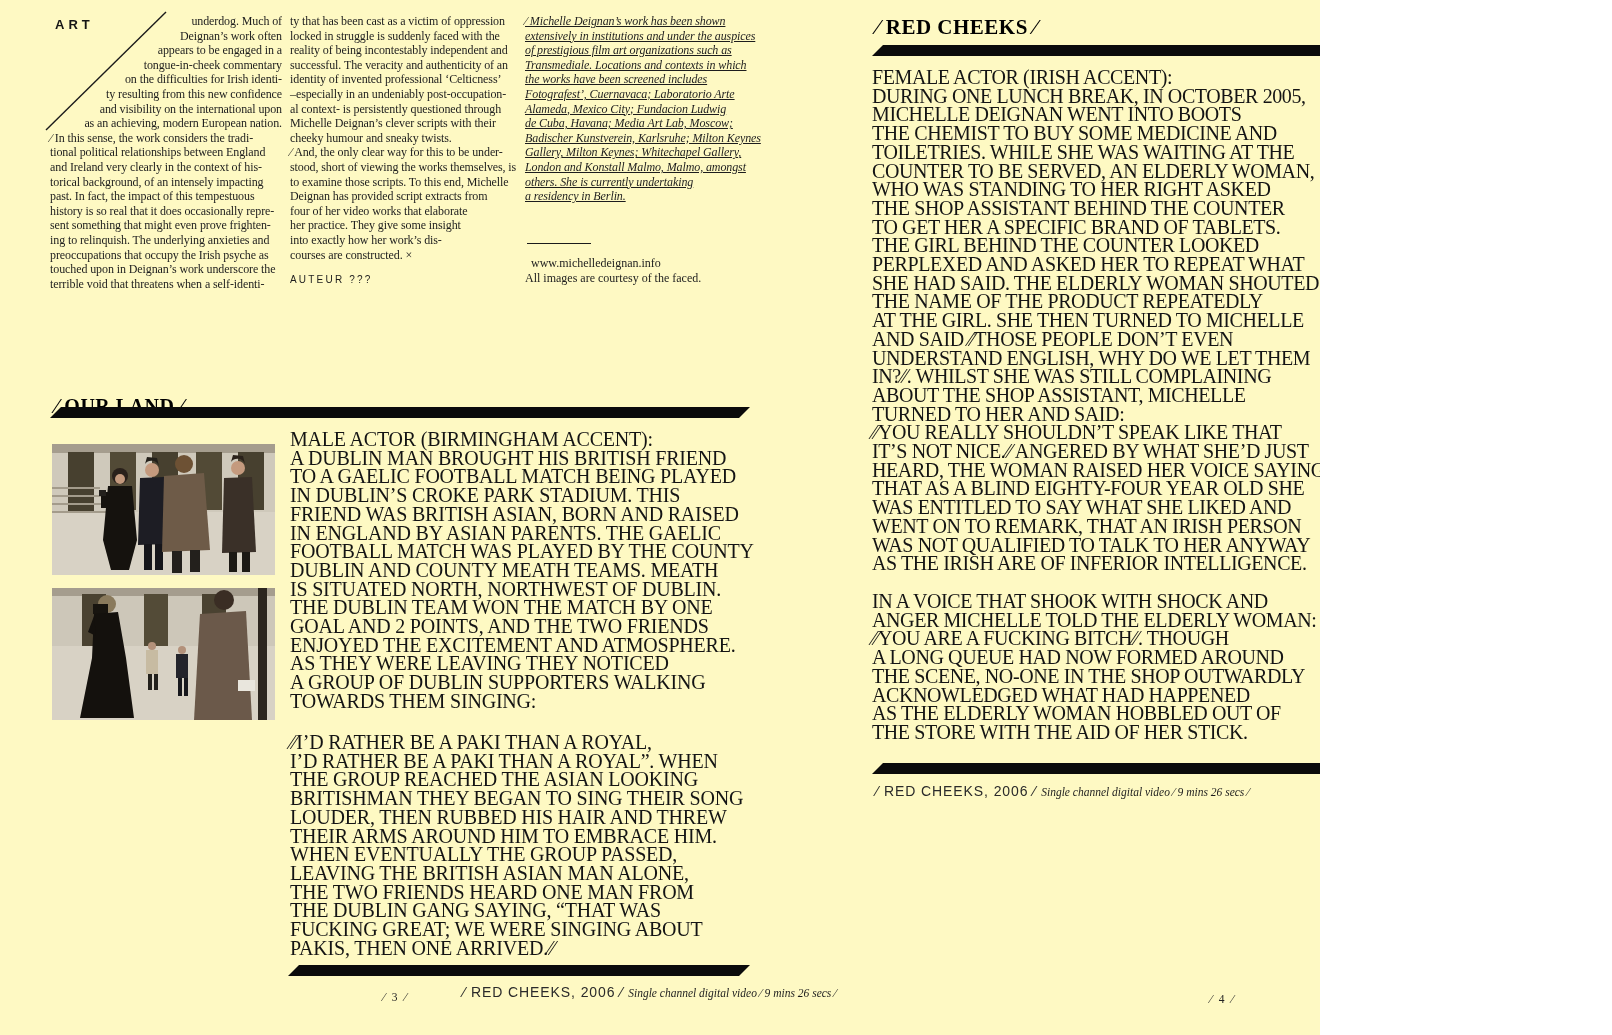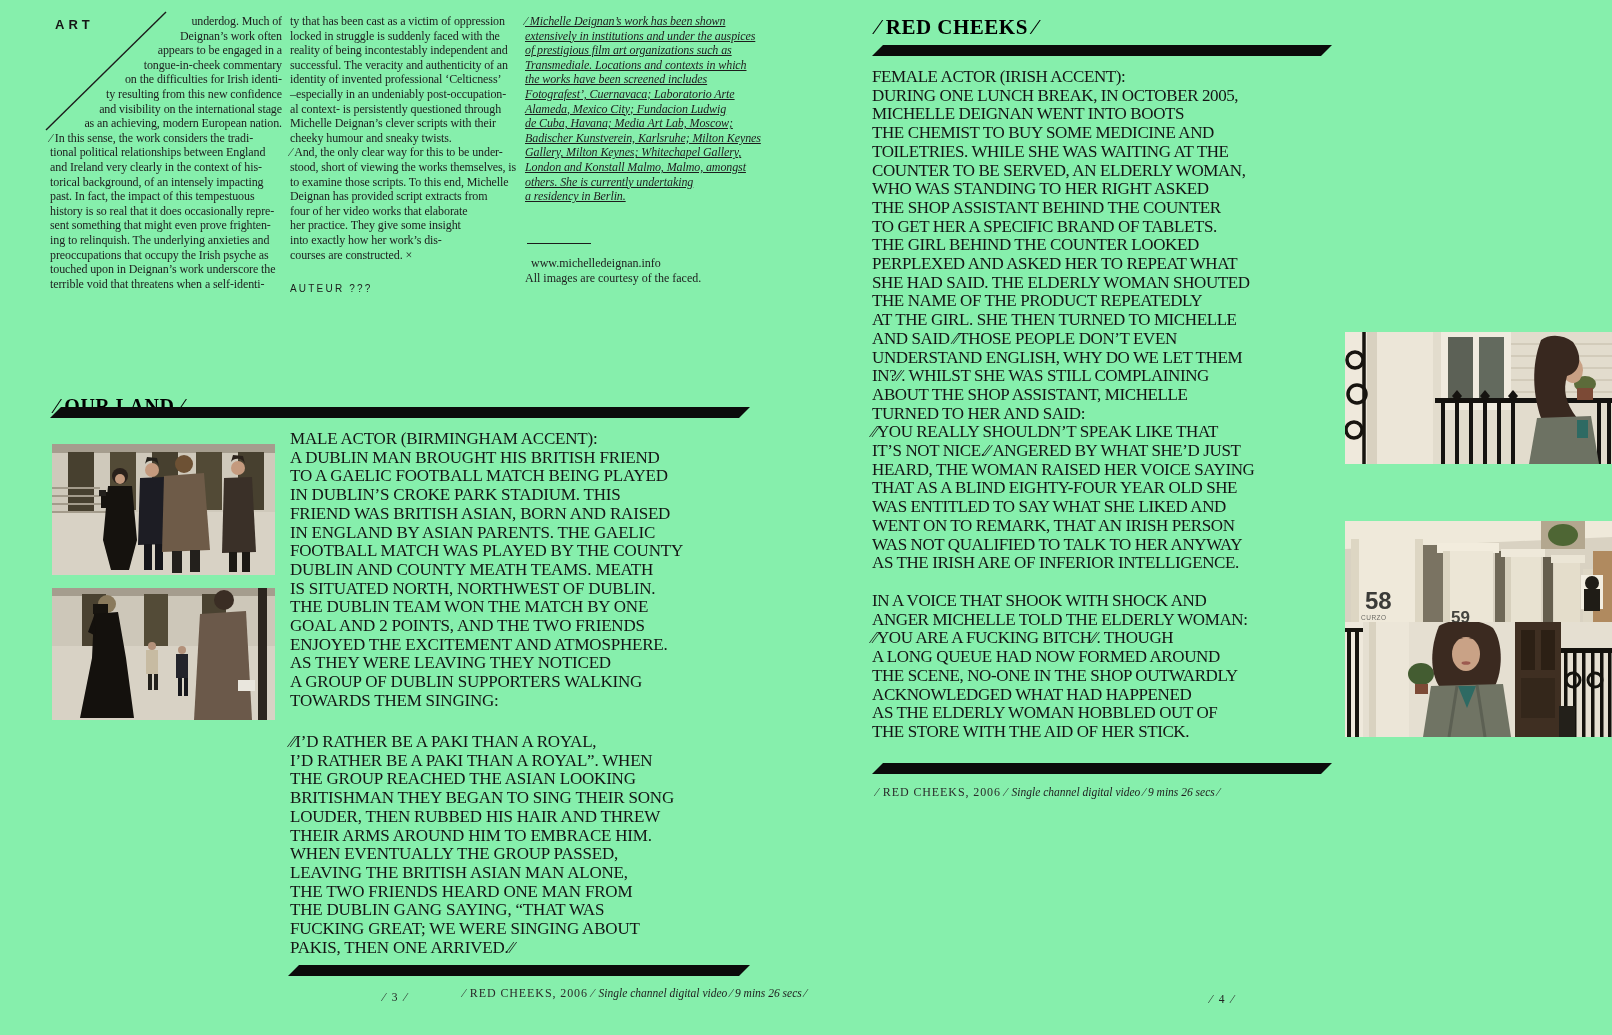--- a/index.html
+++ b/index.html
@@ -1,28 +1,28 @@
 <!DOCTYPE html>
 <html><head>
 <meta charset="utf-8">
 <style>
   html,body{margin:0;padding:0;background:#ffffff;}
-  #spread{position:relative;width:1612px;height:1035px;background:#86efac;overflow:hidden;
+  #spread{position:relative;width:1320px;height:1035px;background:#fef9c3;overflow:hidden;
           font-family:"Liberation Serif","DejaVu Serif",serif;color:#1b1b1b;}
   .abs{position:absolute;}
   .sans{font-family:"Liberation Sans","DejaVu Sans",sans-serif;}
   .kicker{font-size:13px;font-weight:700;letter-spacing:4px;color:#151515;}
   .body-col{font-size:12px;line-height:14.6px;letter-spacing:-0.1px;white-space:pre;color:#1d1d1d;}
   .ragged-right{text-align:right;}
   .italic{font-style:italic;text-decoration:underline;}
-  .script{font-size:17px;line-height:18.7px;letter-spacing:-0.2px;white-space:pre;color:#141414;}
+  .script{font-size:20px;line-height:18.7px;letter-spacing:-0.2px;white-space:pre;color:#141414;}
   .heading{font-weight:700;font-size:20px;letter-spacing:0.5px;color:#000;white-space:pre;}
   .bar{background:#0b0b0b;height:11px;clip-path:polygon(11px 0,100% 0,calc(100% - 11px) 100%,0 100%);}
   .rule{height:1px;background:#1b1b1b;}
-  .cap-label{font-family:Liberation Serif, serif;font-size:12px;letter-spacing:0.9px;color:#2a2a2a;}
+  .cap-label{font-family:Liberation Sans, sans-serif;font-size:14px;letter-spacing:0.9px;color:#2a2a2a;}
   .cap-detail{font-style:italic;font-size:11.5px;color:#1d1d1d;}
   .pagenum{font-size:11.5px;letter-spacing:2px;color:#222;}
   .auteur{font-family:"Liberation Sans","DejaVu Sans",sans-serif;font-size:10px;letter-spacing:2.2px;color:#1d1d1d;}
   .meta{font-size:12px;line-height:15px;color:#1d1d1d;white-space:pre;}
   .photo{overflow:hidden;background:#cfc9bb;}
   .photo svg{display:block;}
 </style>
 </head>
 <body>
 
@@ -34,21 +34,21 @@
     <line x1="6" y1="122" x2="126" y2="4" stroke="#1b1b1b" stroke-width="1.4"></line>
   </svg>
 
   <div class="abs" style="left:50px;top:14px;width:232px;">
     <div class="body-col ragged-right">underdog. Much of
 Deignan’s work often
 appears to be engaged in a
 tongue-in-cheek commentary
 on the difficulties for Irish identi-
 ty resulting from this new confidence
-and visibility on the international stage
+and visibility on the international upon
 as an achieving, modern European nation.</div>
     <div class="body-col">⁄ In this sense, the work considers the tradi-
 tional political relationships between England
 and Ireland very clearly in the context of his-
 torical background, of an intensely impacting
 past. In fact, the impact of this tempestuous
 history is so real that it does occasionally repre-
 sent something that might even prove frighten-
 ing to relinquish. The underlying anxieties and
 preoccupations that occupy the Irish psyche as
@@ -67,21 +67,21 @@
 Michelle Deignan’s clever scripts with their
 cheeky humour and sneaky twists.
 ⁄ And, the only clear way for this to be under-
 stood, short of viewing the works themselves, is
 to examine those scripts. To this end, Michelle
 Deignan has provided script extracts from
 four of her video works that elaborate
 her practice. They give some insight
 into exactly how her work’s dis-
 courses are constructed. ×</div>
-    <div class="auteur" style="margin-top:21px;">AUTEUR ???</div>
+    <div class="auteur" style="margin-top:12px;">AUTEUR ???</div>
   </div>
 
   <div class="abs" style="left:525px;top:14px;width:248px;">
     <div class="body-col italic">⁄ Michelle Deignan’s work has been shown
 extensively in institutions and under the auspices
 of prestigious film art organizations such as
 Transmediale. Locations and contexts in which
 the works have been screened includes
 Fotografest’, Cuernavaca; Laboratorio Arte
 Alameda, Mexico City; Fundacion Ludwig

